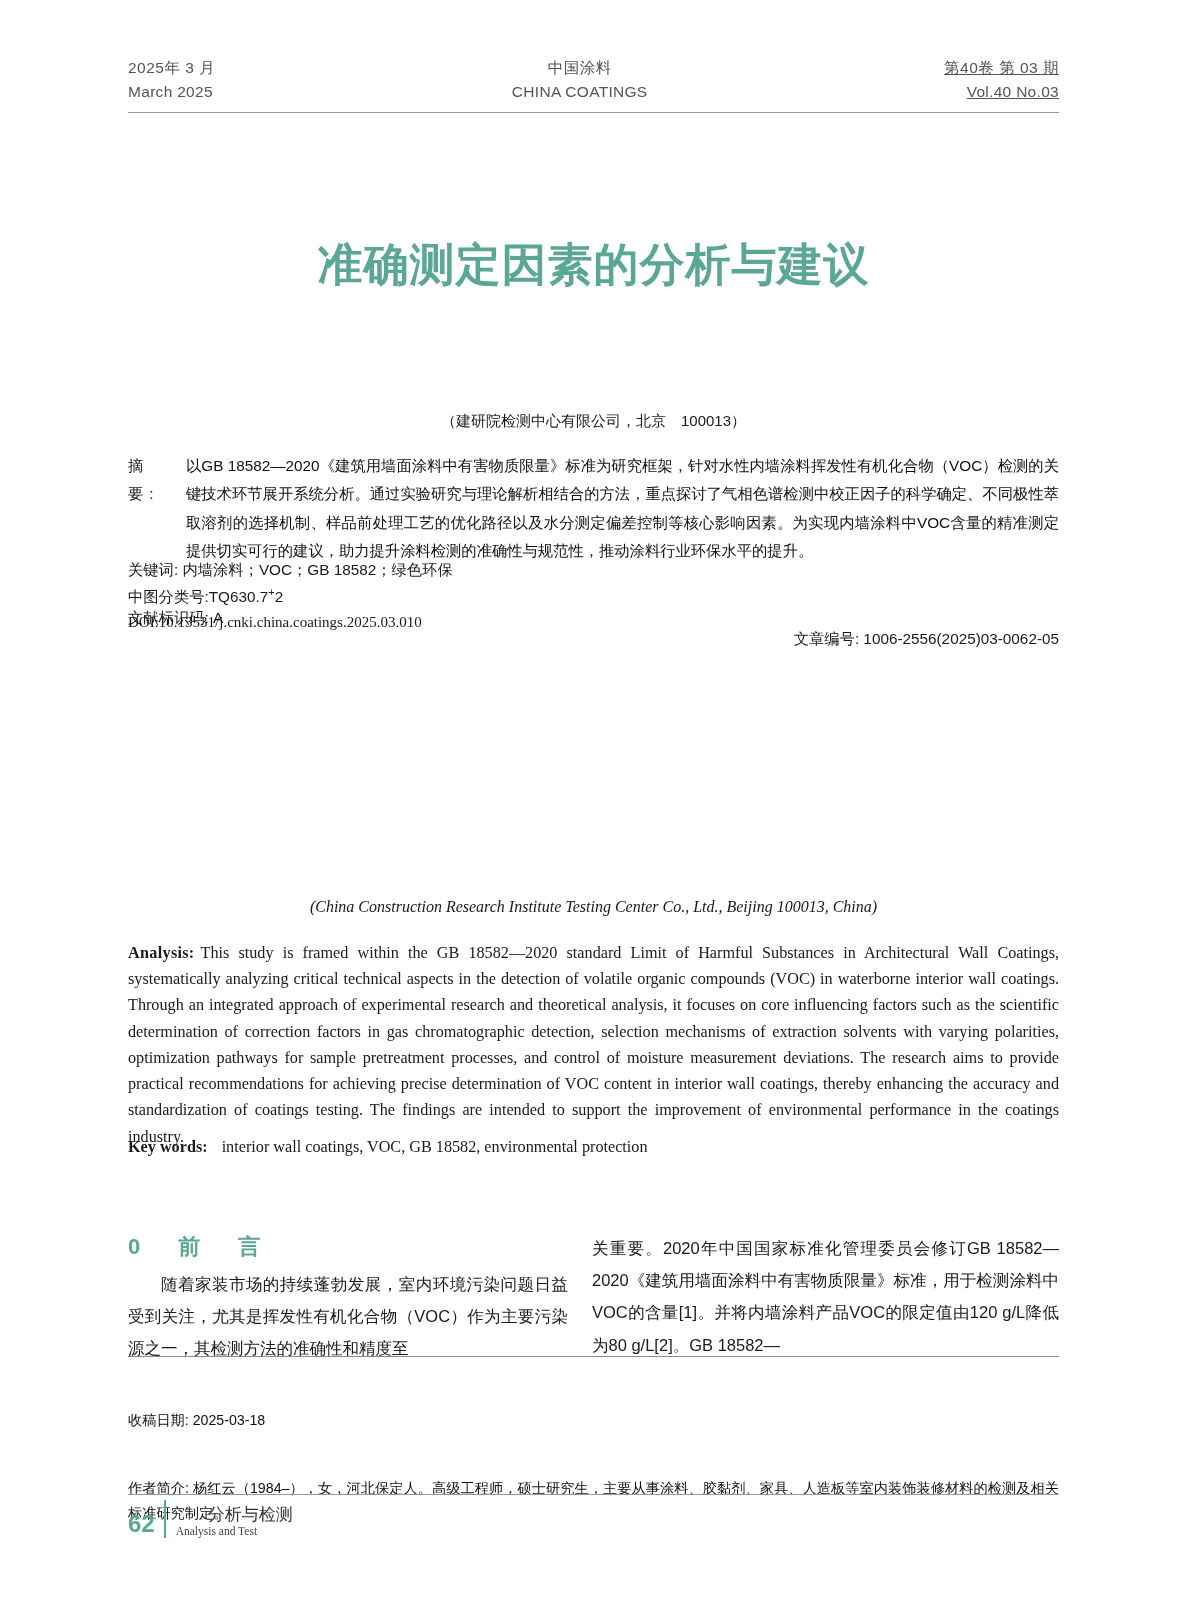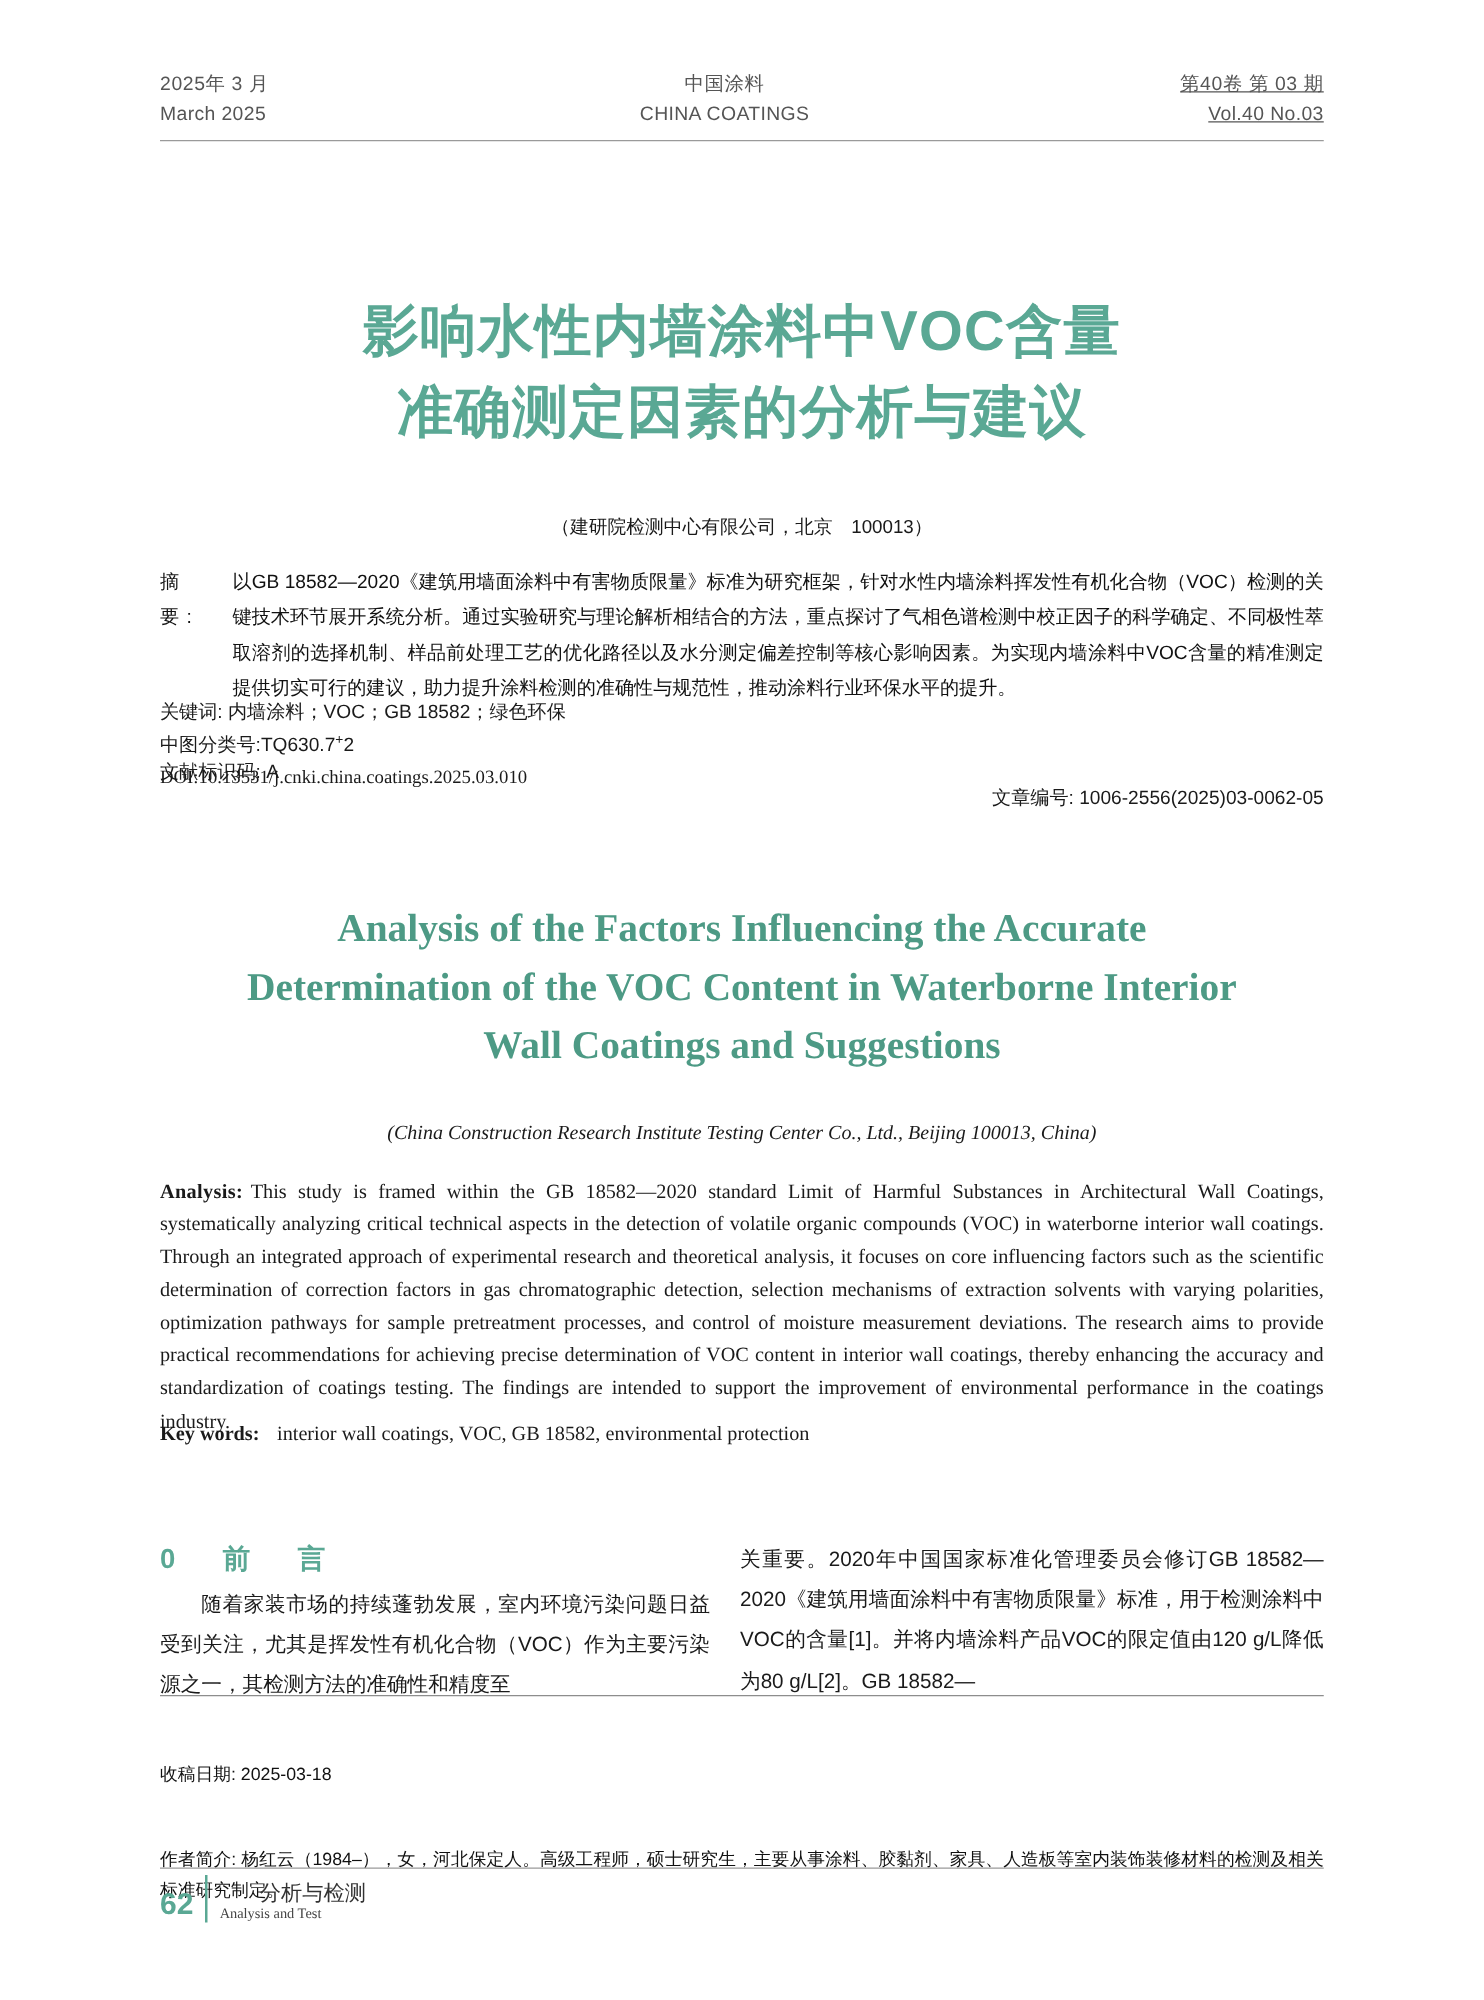--- a/index.html
+++ b/index.html
@@ -313,21 +313,20 @@
       <div class="rh-line2">CHINA COATINGS</div>
     </div>
     <div class="col right">
       <div class="rh-line1">第40卷  第 03 期</div>
       <div class="rh-line2">Vol.40  No.03</div>
     </div>
   </div>
   <div class="runhead-rule"></div>
 
   <div class="cn-title">
-    <div>影响水性内墙涂料中VOC含量</div>
     <div>准确测定因素的分析与建议</div>
   </div>
   <div class="cn-affil">（建研院检测中心有限公司，北京　100013）</div>
 
   <div class="cn-abs">
     <span class="lbl">摘　要:</span>
     <span class="body">以GB 18582—2020《建筑用墙面涂料中有害物质限量》标准为研究框架，针对水性内墙涂料挥发性有机化合物（VOC）检测的关键技术环节展开系统分析。通过实验研究与理论解析相结合的方法，重点探讨了气相色谱检测中校正因子的科学确定、不同极性萃取溶剂的选择机制、样品前处理工艺的优化路径以及水分测定偏差控制等核心影响因素。为实现内墙涂料中VOC含量的精准测定提供切实可行的建议，助力提升涂料检测的准确性与规范性，推动涂料行业环保水平的提升。</span>
   </div>
 
   <div class="cn-kw">
@@ -338,25 +337,20 @@
   <div class="cn-class">
     <div class="c1">
       <span>中图分类号:</span><span>TQ630.7</span><span class="sup">+</span><span>2</span>
     </div>
     <div class="c2">文献标识码: A</div>
     <div class="c3">文章编号: 1006-2556(2025)03-0062-05</div>
   </div>
 
   <div class="cn-doi">DOI:10.13531/j.cnki.china.coatings.2025.03.010</div>
 
-  <div class="en-title">
-    <div>Analysis of the Factors Influencing the Accurate</div>
-    <div>Determination of the VOC Content in Waterborne Interior</div>
-    <div>Wall Coatings and Suggestions</div>
-  </div>
   <div class="en-affil">(China Construction Research Institute Testing Center Co., Ltd., Beijing 100013, China)</div>
 
   <div class="en-abs">
     <span class="lbl">Analysis:</span>
     <span>This study is framed within the GB 18582—2020 standard Limit of Harmful Substances in Architectural Wall Coatings, systematically analyzing critical technical aspects in the detection of volatile organic compounds (VOC) in waterborne interior wall coatings. Through an integrated approach of experimental research and theoretical analysis, it focuses on core influencing factors such as the scientific determination of correction factors in gas chromatographic detection, selection mechanisms of extraction solvents with varying polarities, optimization pathways for sample pretreatment processes, and control of moisture measurement deviations. The research aims to provide practical recommendations for achieving precise determination of VOC content in interior wall coatings, thereby enhancing the accuracy and standardization of coatings testing. The findings are intended to support the improvement of environmental performance in the coatings industry.</span>
   </div>
 
   <div class="en-kw">
     <span class="lbl">Key words:</span>
     <span>interior wall coatings, VOC, GB 18582, environmental protection</span>

